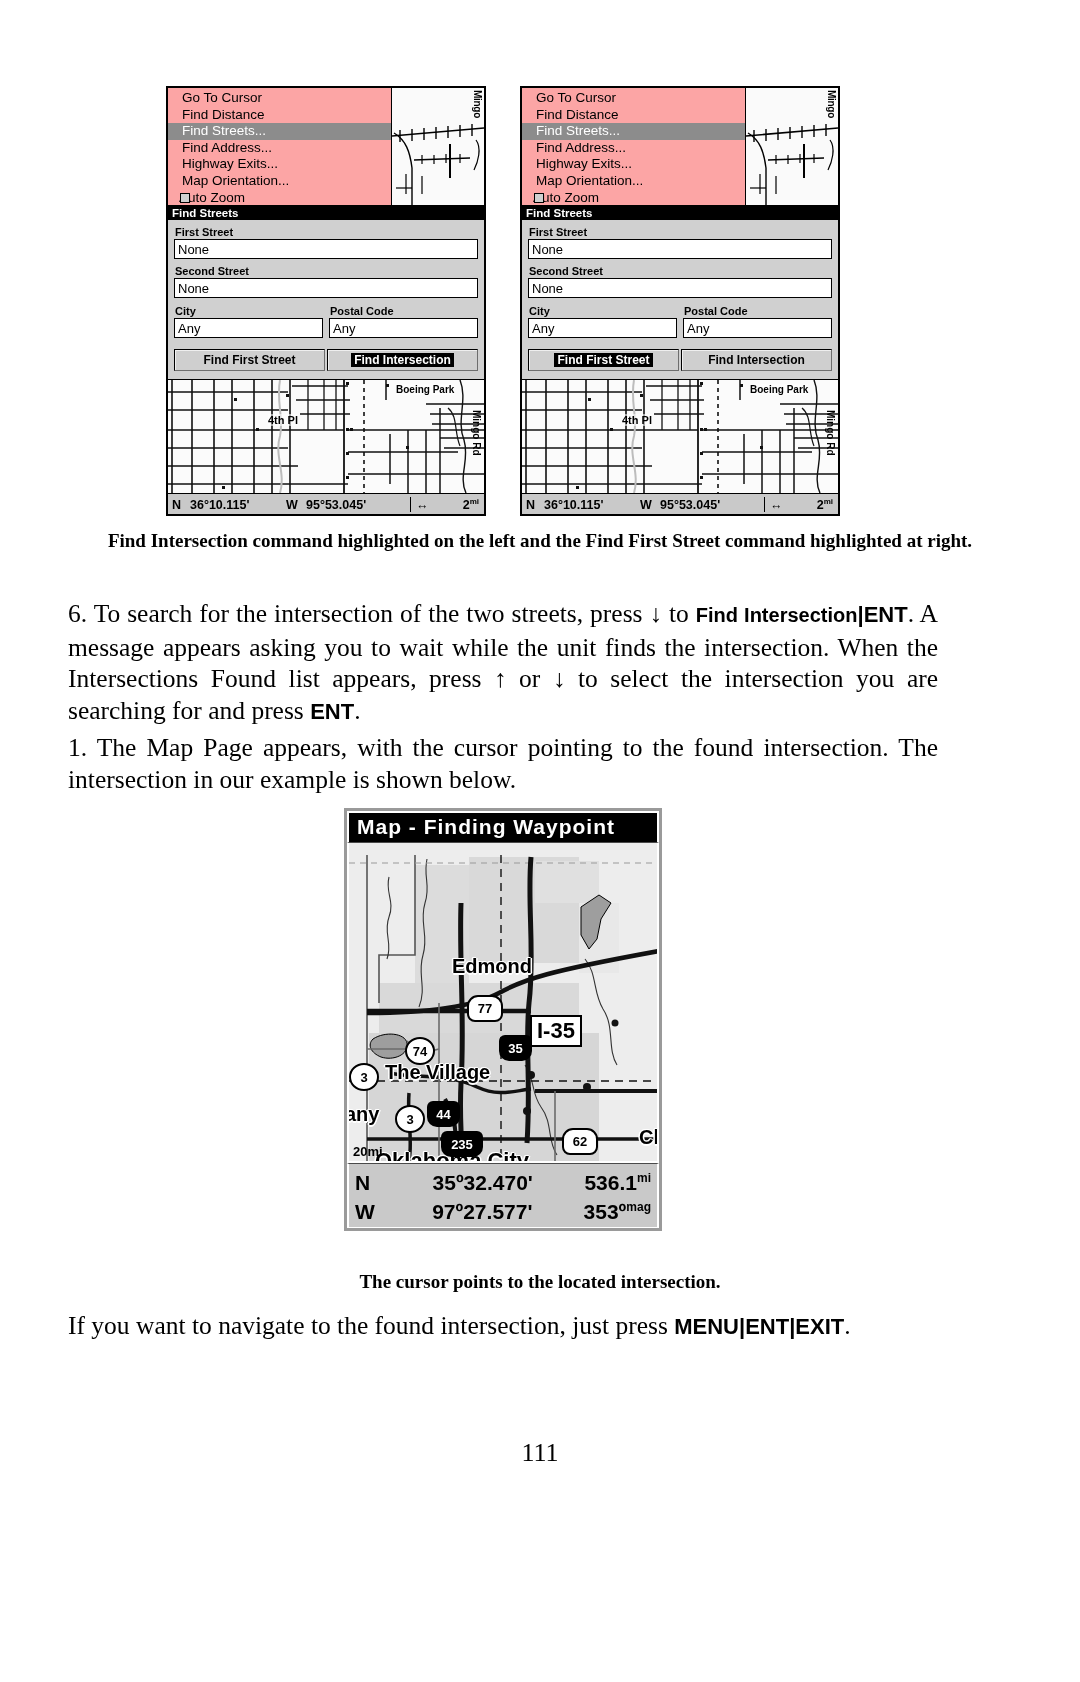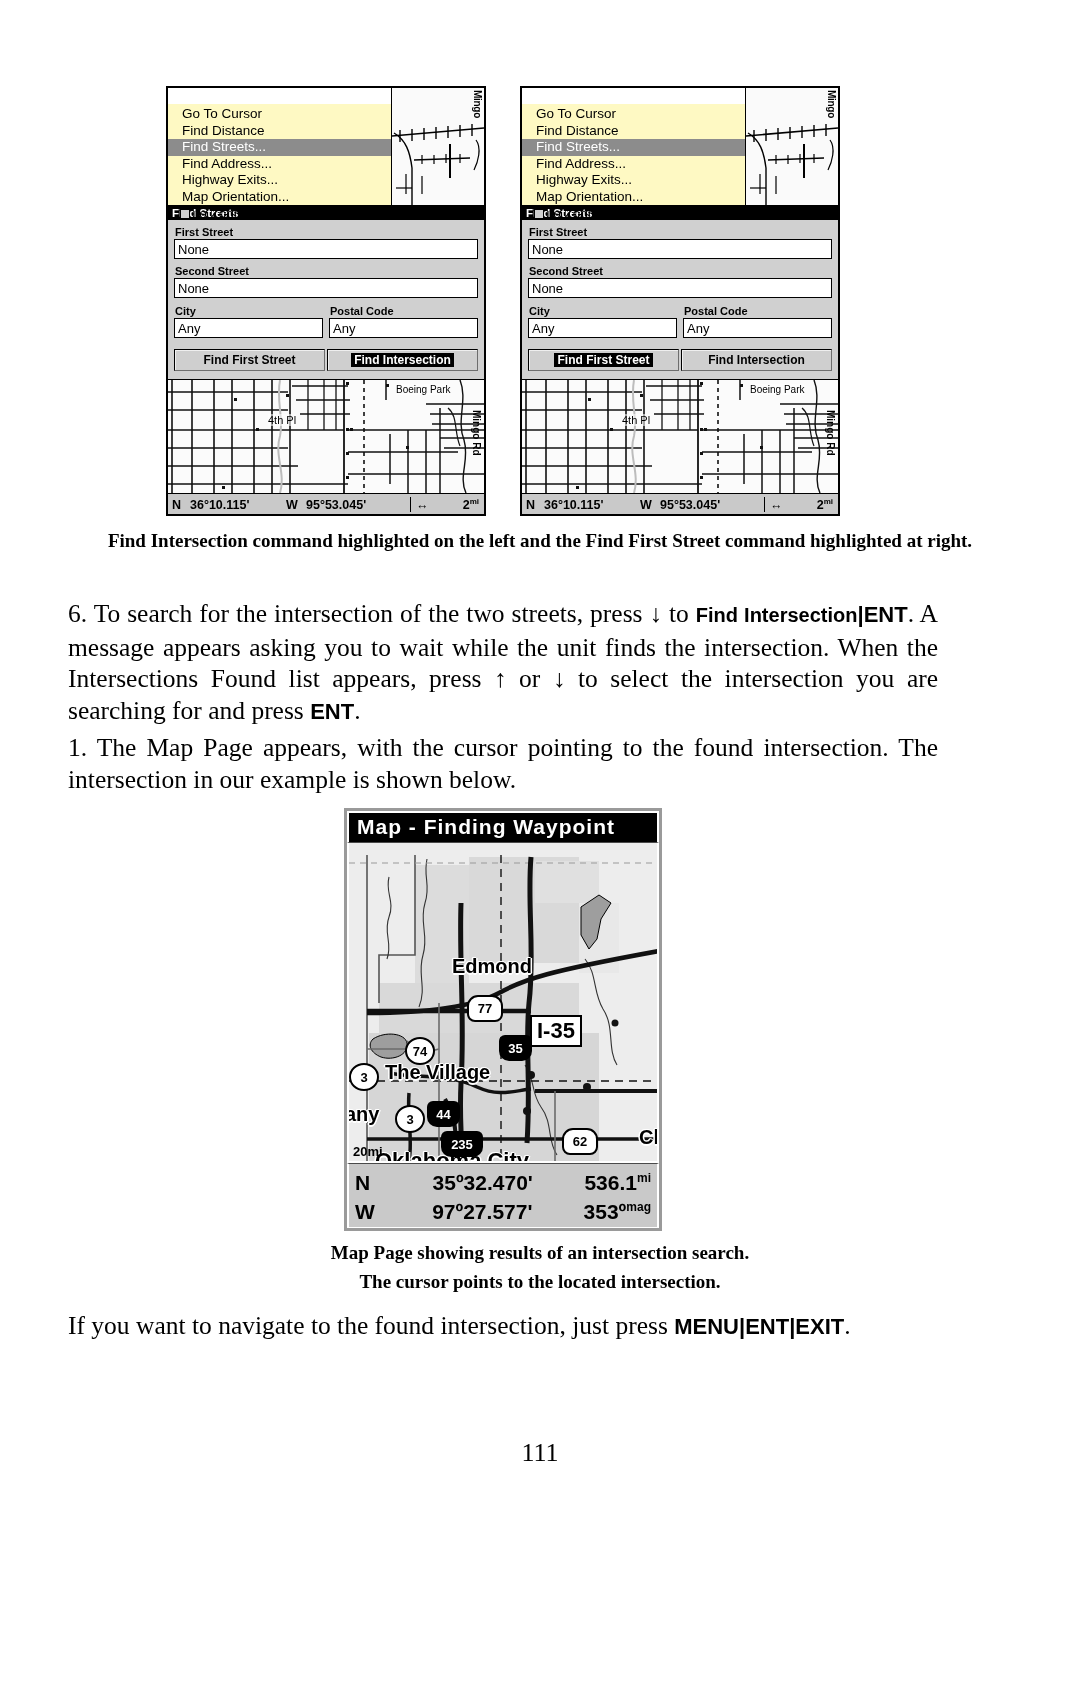--- a/index.html
+++ b/index.html
@@ -12,21 +12,21 @@
 
   
   .shots{position:absolute;left:166px;top:86px;width:750px;height:432px;display:flex;gap:34px;}
   .gps{
     width:320px;height:430px;border:2px solid #000;background:#fff;
     font-family:"Liberation Sans", sans-serif;position:relative;overflow:hidden;
     box-sizing:border-box;
   }
   
   .menu-wrap{display:flex;height:117px;border-bottom:1px solid #000;}
-  .menu-list{flex:1;background:#fef9c3;padding:2px 0 0 0;margin-top:16px;}
+  .menu-list{flex:1;background:#fca5a5;padding:2px 0 0 0;}
   .menu-item{
     font-size:13.5px;line-height:16.6px;padding:0 0 0 14px;color:#000;white-space:nowrap;
   }
   .menu-item.sel{background:#8c8c8c;color:#fff;}
   .menu-item.chk{position:relative;padding-left:11px;}
   .menu-item.chk:before{
     content:"";position:absolute;left:12px;top:3px;width:8px;height:8px;
     border:1px solid #000;background:#d0d0d0;
   }
   .menu-map{width:92px;border-left:1px solid #000;background:#fafafa;position:relative;overflow:hidden;}
@@ -50,21 +50,21 @@
   .btnrow{display:flex;gap:2px;margin-top:11px;}
   .btn{
     flex:1;background:#cfcfcf;border:1px solid #000;border-right-color:#6d6d6d;border-bottom-color:#6d6d6d;
     text-align:center;font-size:12px;font-weight:bold;padding:3px 0 3px 0;
     box-shadow:inset 1px 1px 0 #efefef;
   }
   .btn span{padding:0 3px;}
   .btn.hl span{background:#000;color:#fff;}
   
   .lowmap{position:relative;height:113px;border-top:1px solid #000;background:#fbfbfb;overflow:hidden;}
-  .lowmap .lbl{position:absolute;font-size:11px;font-weight:normal;background:rgba(255,255,255,.55);}
+  .lowmap .lbl{position:absolute;font-size:11px;font-weight:bold;background:rgba(255,255,255,.55);}
   .lowmap .vlbl{position:absolute;font-size:10px;font-weight:bold;writing-mode:vertical-rl;}
   .statusbar{
     display:flex;align-items:center;height:21px;background:#c9c9c9;border-top:1px solid #000;
     font-size:12.5px;font-weight:bold;font-family:"Liberation Sans",sans-serif;
   }
   .statusbar .sb1{padding-left:4px;width:18px;}
   .statusbar .sb2{width:96px;}
   .statusbar .sb3{width:20px;}
   .statusbar .sb4{flex:1;}
   .statusbar .sbz{
@@ -523,21 +523,20 @@
         <span><span>536.1</span><span class="su">mi</span></span>
       </div>
       <div class="line">
         <span class="hemi">W</span>
         <span>97º27.577'</span>
         <span><span>353º</span><span class="su">mag</span></span>
       </div>
     </div>
   </div>
 
-  <div class="caption" style="left:46px;top:1238px;width:988px;">Map Page showing results of an intersection search.</div>
   <div class="caption" style="left:46px;top:1267px;width:988px;">The cursor points to the located intersection.</div>
 
   <p class="para" style="left:68px;top:1310px;width:870px;margin:0;">
     <span>If you want to navigate to the found intersection, just press </span><span class="kb">MENU</span><span class="kb">|</span><span class="kb">ENT</span><span class="kb">|</span><span class="kb">EXIT</span><span>.</span>
   </p>
 
   <div class="pagenum">111</div>
 
 </div>
 

